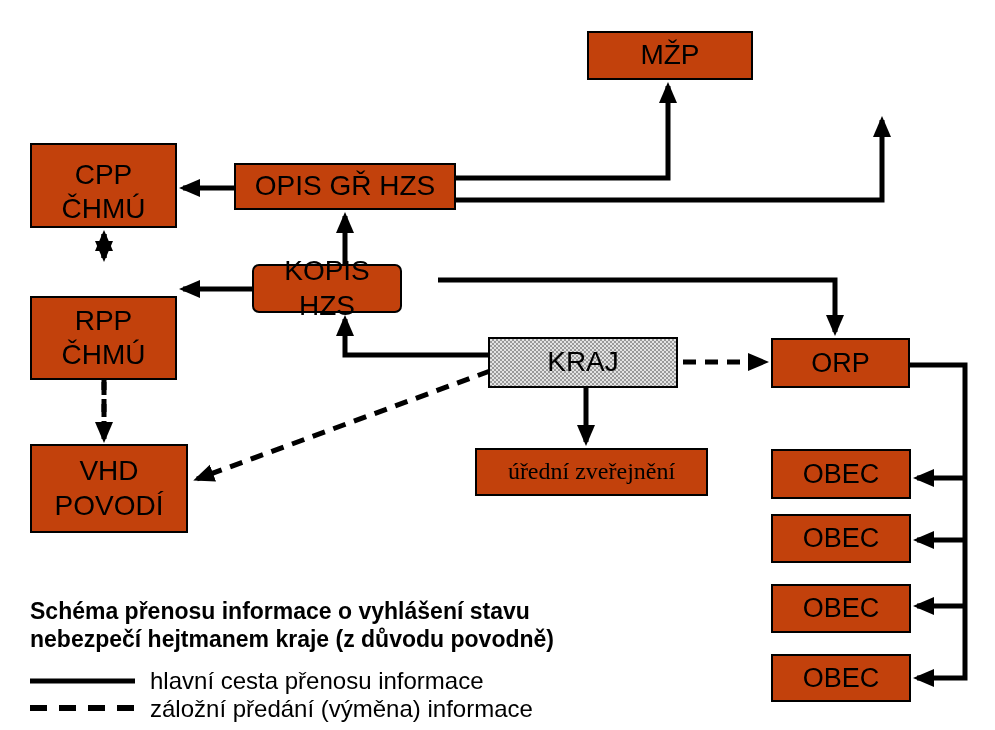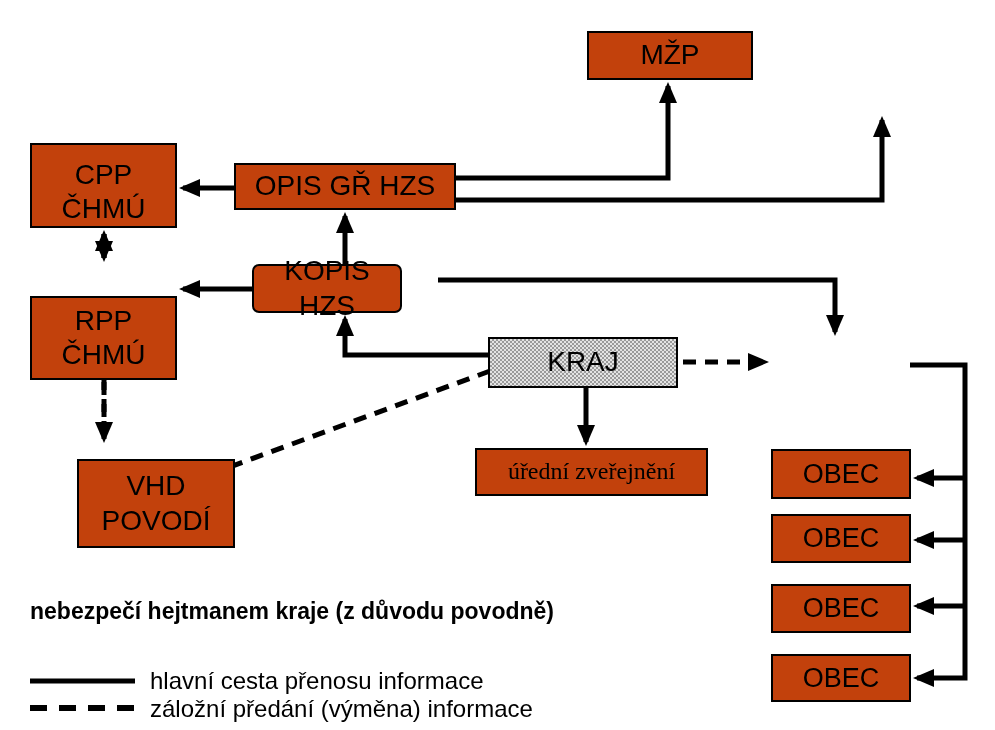--- a/index.html
+++ b/index.html
@@ -11,21 +11,21 @@
   .edges line,.edges polyline{stroke:#000;fill:none;}
   .solid{stroke-width:5px;}
   .dashed{stroke-width:5px;stroke-dasharray:13 9;}
   .node{
     position:absolute;z-index:2;background:#c2410c;border:2px solid #000;
     display:flex;flex-direction:column;align-items:center;justify-content:center;
     text-align:center;box-sizing:border-box;font-size:28px;line-height:1.22;
   }
   .node-cpp   {left:30px;  top:143px; width:147px; height:85px;justify-content:flex-end;}
   .node-rpp   {left:30px;  top:264px; width:147px; height:84px;margin-top:32px;}
-  .node-vhd   {left:30px;  top:459px; width:158px; height:89px;margin-left:47px;}
+  .node-vhd   {left:30px;  top:444px; width:158px; height:89px;}
   .node-opis  {left:234px; top:163px; width:222px; height:47px;}
   .node-kopis {left:252px; top:264px; width:150px; height:49px;border-radius:7px;}
   .node-mzp   {left:587px; top:31px;  width:166px; height:49px;}
   .node-ustredni{left:798px;top:30px; width:168px; height:84px;font-size:27px;}
   .node-kraj  {left:488px; top:337px; width:190px; height:51px;
                background-color:#c8c8c8;
                background-image:repeating-conic-gradient(#9a9a9a 0% 25%, #e3e3e3 0% 50%);
                background-size:4px 4px;}
   .node-uredni{left:475px; top:448px; width:233px; height:48px;
                font-family:"Liberation Serif",serif;font-weight:normal;font-size:24px;}
@@ -102,20 +102,23 @@
   </div>
 
   <div class="node node-kopis">
     <span>KOPIS HZS</span>
   </div>
 
   <div class="node node-kraj">
     <span>KRAJ</span>
   </div>
 
+  <div class="node node-orp">
+    <span>ORP</span>
+  </div>
 
   <div class="node node-uredni">
     <span>úřední zveřejnění</span>
   </div>
 
   <div class="node node-vhd">
     <span>VHD</span>
     <span>POVODÍ</span>
   </div>
 
@@ -126,19 +129,20 @@
     <span>OBEC</span>
   </div>
   <div class="node node-obec3">
     <span>OBEC</span>
   </div>
   <div class="node node-obec4">
     <span>OBEC</span>
   </div>
 
   <div class="title">
+    <div>Schéma přenosu informace o vyhlášení stavu</div>
     <div>nebezpečí hejtmanem kraje (z důvodu povodně)</div>
   </div>
 
   <div class="legend-label l1">hlavní cesta přenosu informace</div>
   <div class="legend-label l2">záložní předání (výměna) informace</div>
 
 </div>
 
 </body></html>

